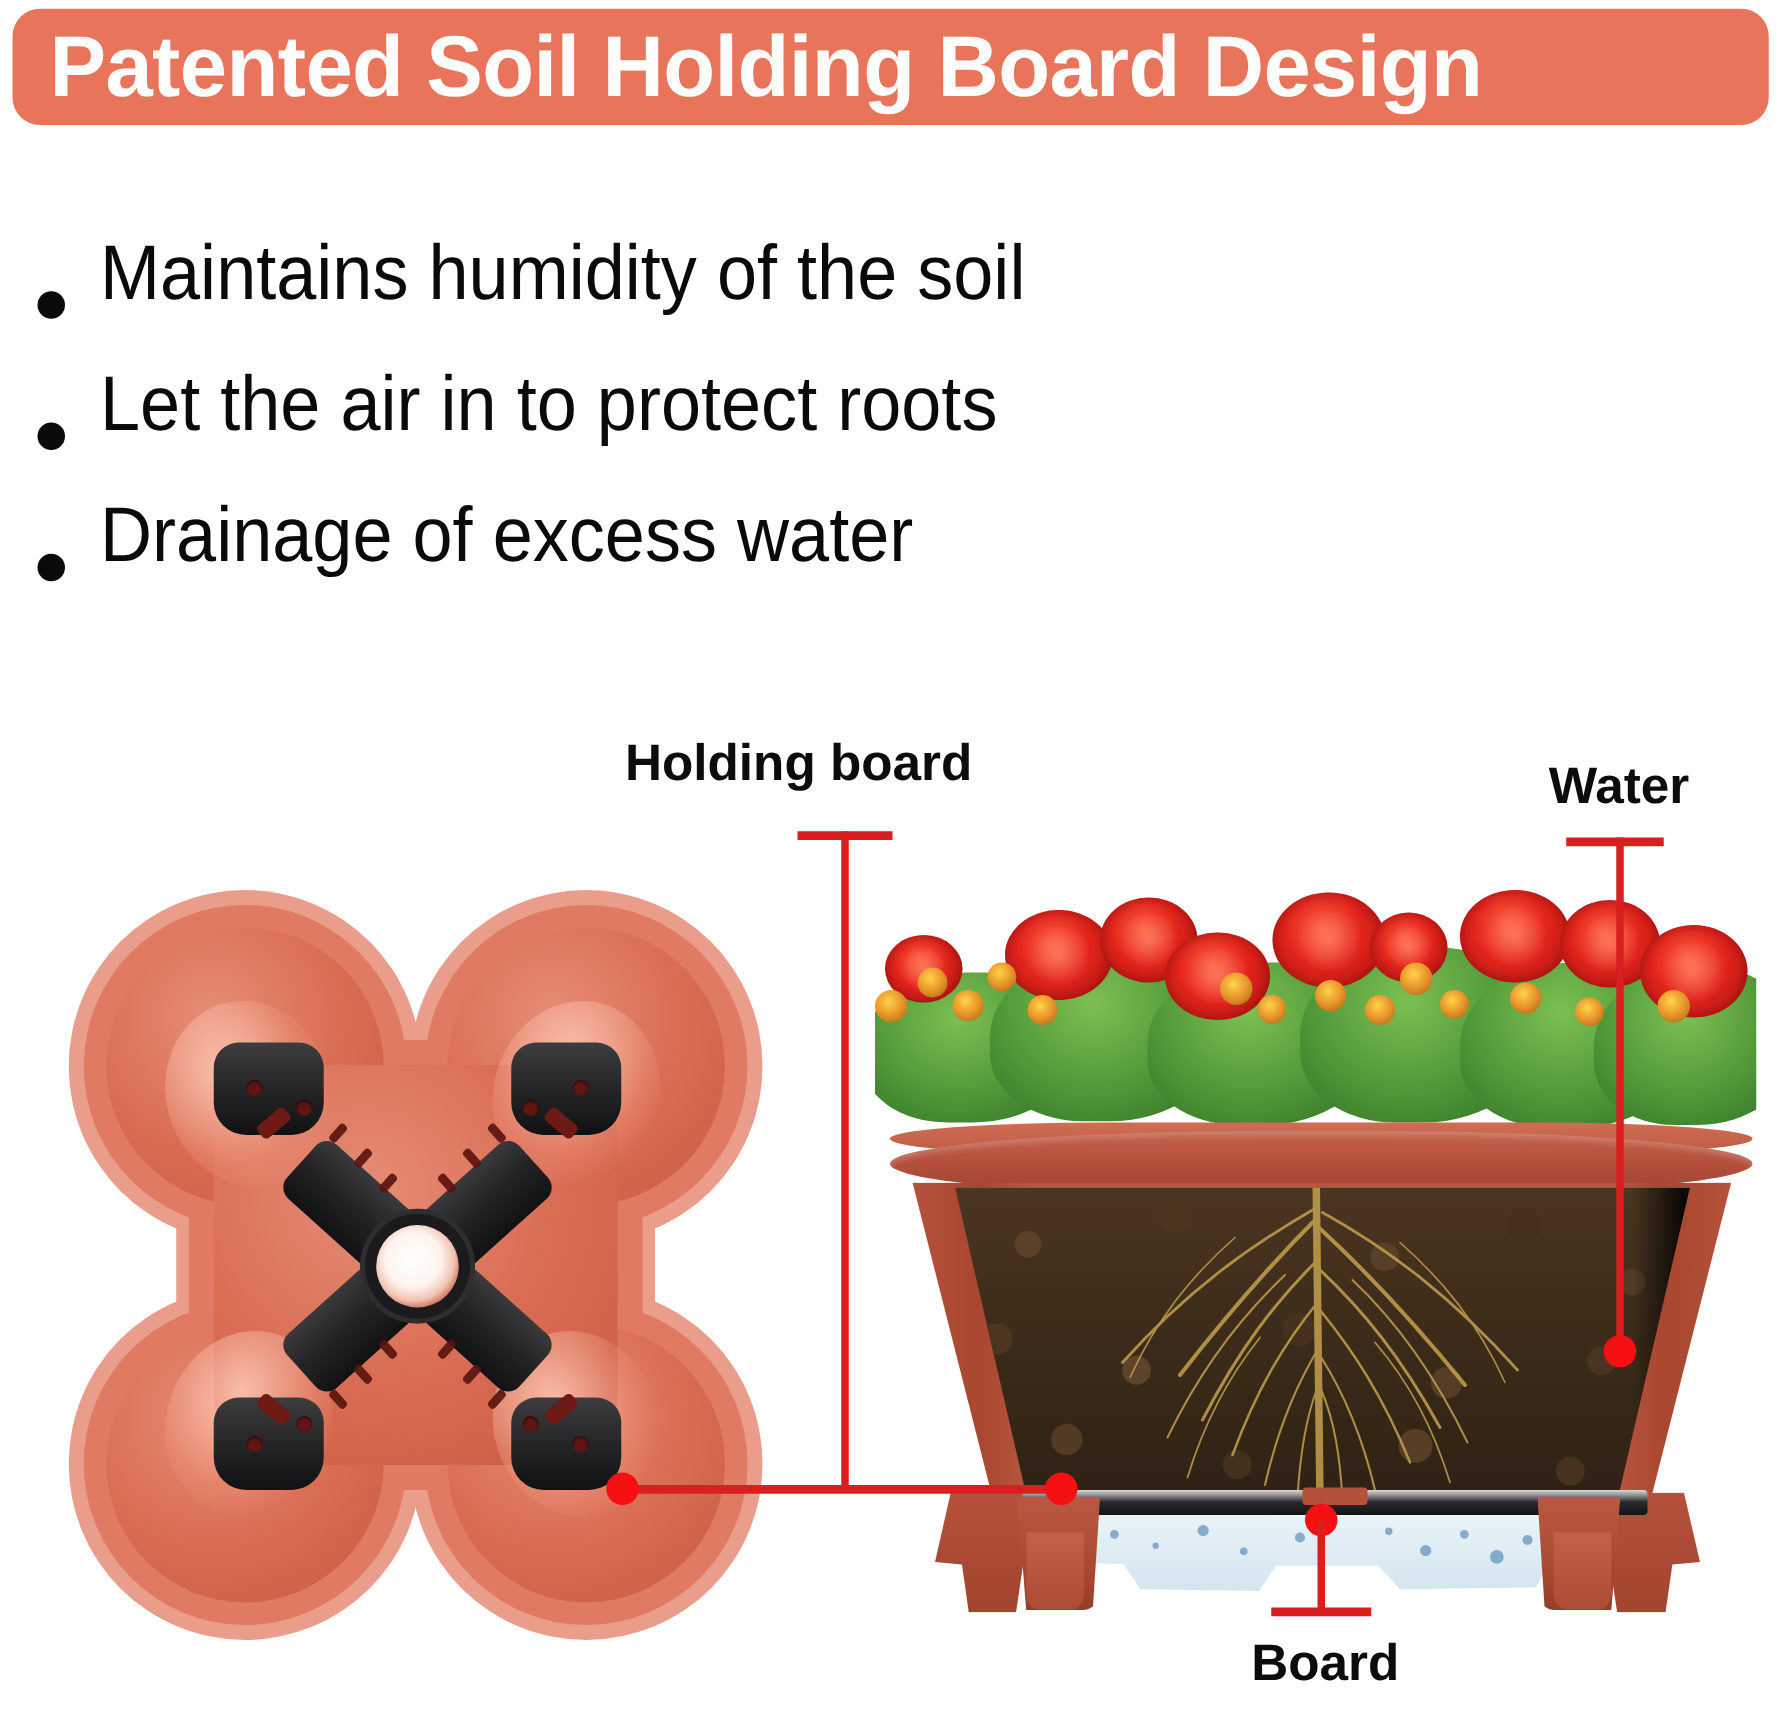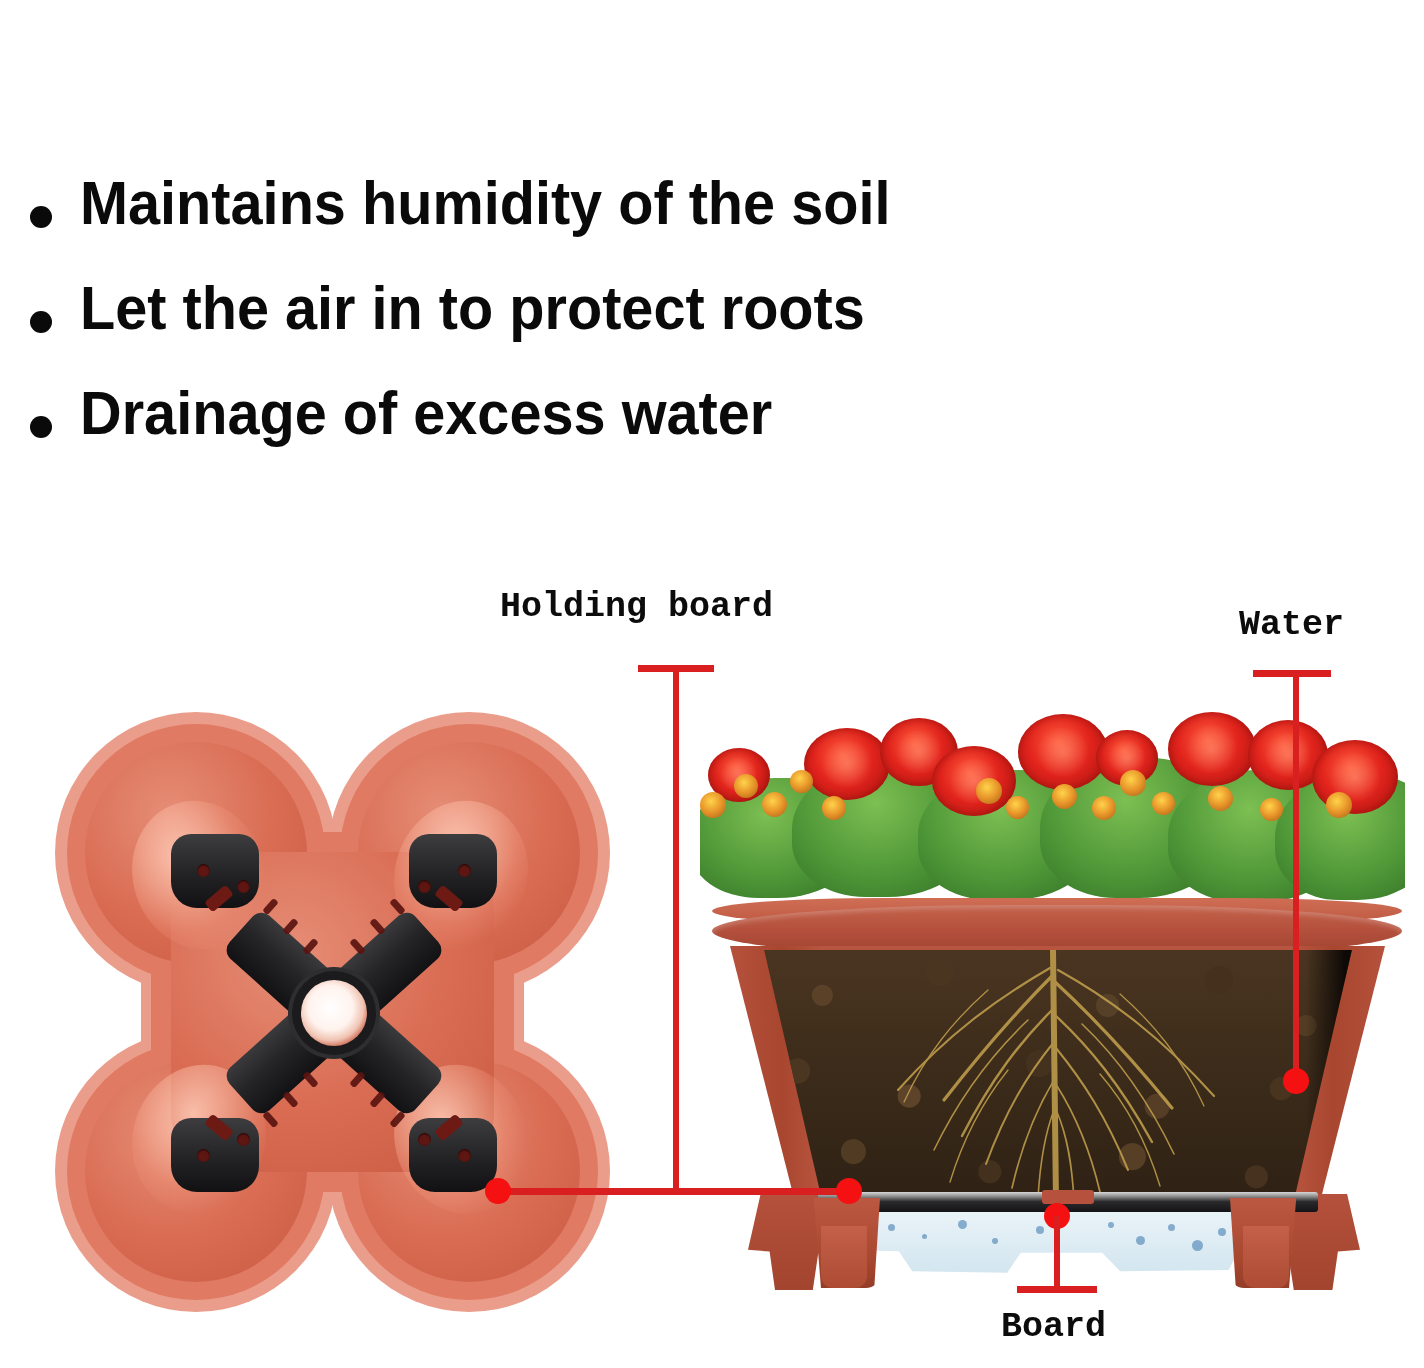--- a/index.html
+++ b/index.html
@@ -18,34 +18,34 @@
     display:flex; align-items:center; overflow:hidden;
   }
   #banner-title{
     color:#fdfdfb; font-weight:bold; font-size:69px; line-height:1;
     letter-spacing:-0.5px; white-space:nowrap;
     padding-left:30px; transform:scaleX(0.985); transform-origin:left center;
   }
 
   
   #bullets{ position:absolute; left:30px; top:150px; width:1100px; }
-  .bullet-row{ display:flex; align-items:center; height:105px;font-weight:bold; }
+  .bullet-row{ display:flex; align-items:flex-end; height:105px; }
   .bullet-dot{
     width:22px; height:22px; border-radius:50%;
     background:#0a0a0a; flex:0 0 auto; margin-top:28px; margin-right:28px;
   }
   .bullet-text{
     color:#0a0a0a; font-size:62px; line-height:72px; white-space:nowrap;
     transform:scaleX(0.93); transform-origin:left center;
   }
 
   
   .callout-label{
-    position:absolute; color:#0c0c0c; font-weight:bold; font-size:35px;
-    line-height:1; white-space:nowrap;font-family:Liberation Mono, monospace;
+    position:absolute; color:#0c0c0c; font-weight:bold; font-size:41px;
+    line-height:1; white-space:nowrap;
   }
   #label-holding-board{ left:500px; top:590px; }
   #label-soil{ left:1239px; top:608px; }
   #label-water{ left:1001px; top:1310px; }
 
   .leader{ position:absolute; background:#d91f1f; }
   .leader-dot{
     position:absolute; width:26px; height:26px; border-radius:50%;
     background:#f51111; box-shadow:0 0 0 0 #f51111;
   }
@@ -277,20 +277,23 @@
     position:absolute; left:578px; top:494px; width:92px; height:96px;
     background:linear-gradient(180deg,#b5513c 0%,#a2442e 100%);
     clip-path:polygon(0 0, 86% 0, 100% 58%, 76% 60%, 70% 100%, 28% 100%, 22% 62%, 0 62%);
   }
 </style>
 </head>
 <body>
 
 <div id="page">
 
+  <div id="banner">
+    <div id="banner-title">Patented Soil Holding Board Design</div>
+  </div>
 
   <div id="bullets">
     <div class="bullet-row">
       <span class="bullet-dot"></span>
       <span class="bullet-text">Maintains humidity of the soil</span>
     </div>
     <div class="bullet-row">
       <span class="bullet-dot"></span>
       <span class="bullet-text">Let the air in to protect roots</span>
     </div>

